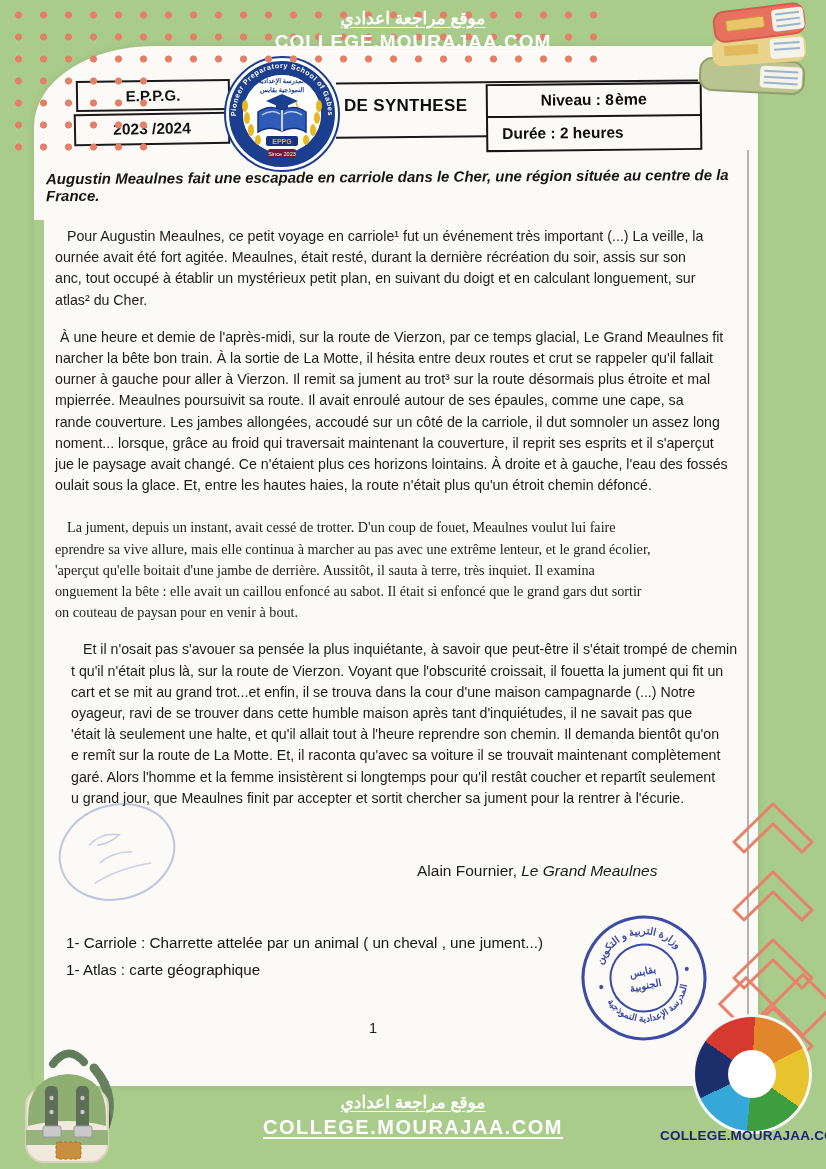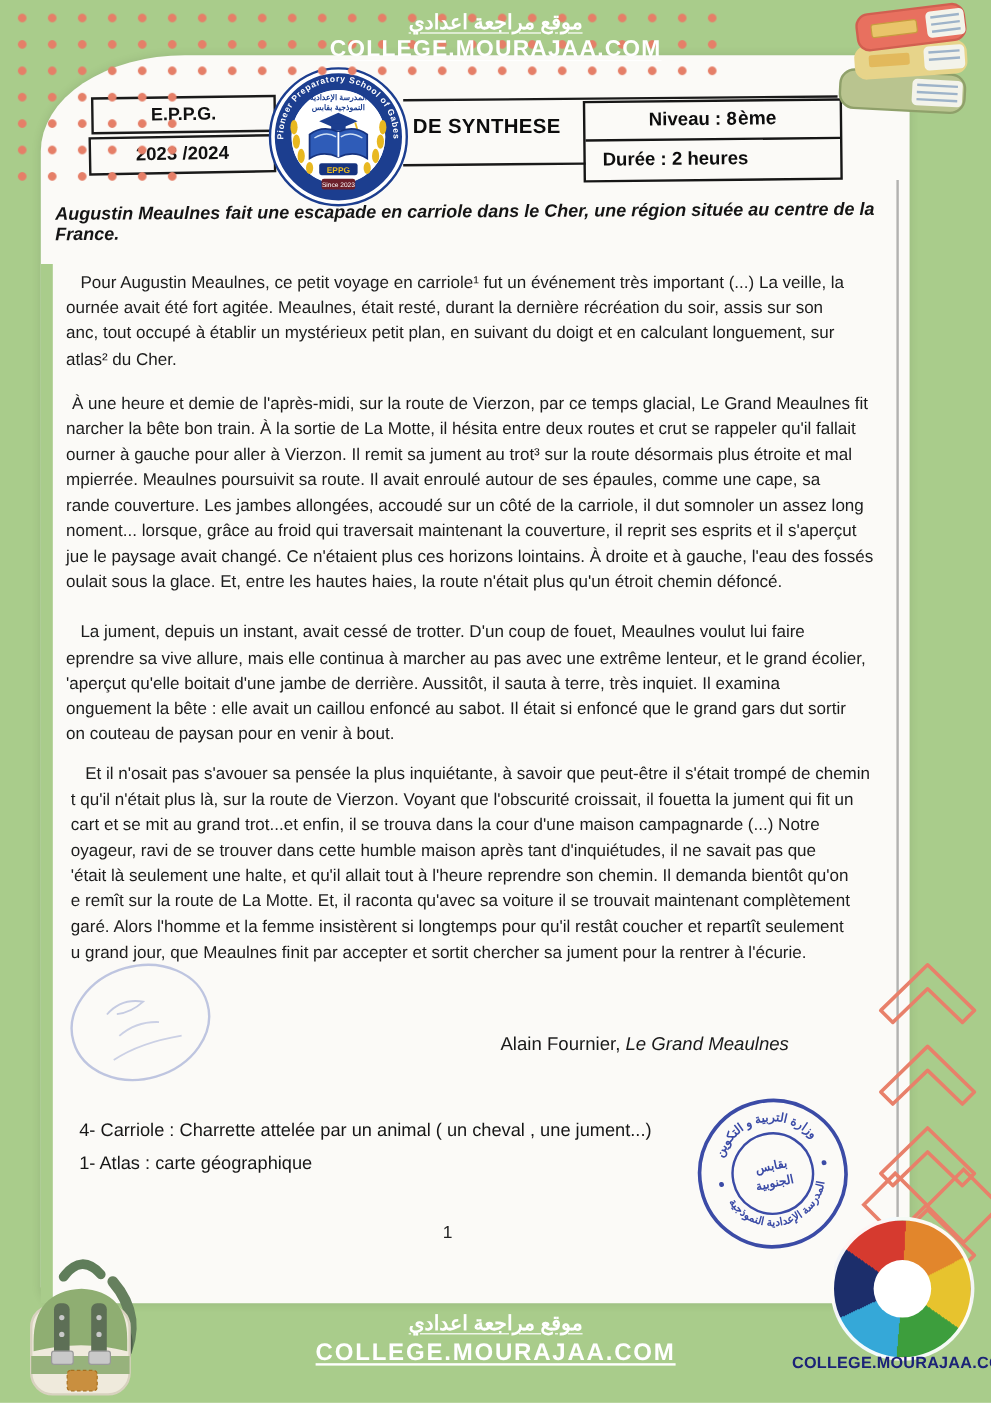--- a/index.html
+++ b/index.html
@@ -56,22 +56,22 @@
   .right-box sup{font-size:16px;margin-left:1px;}
   .school-logo{left:222px;top:54px;width:120px;height:120px;z-index:5;}
 
   
   .intro{left:46px;top:168px;width:716px;font-style:italic;font-weight:600;font-size:15px;color:#151515;
     transform:rotate(-0.35deg);z-index:2;}
   .text-block{left:55px;top:226px;width:714px;color:#1c1c1c;font-size:14.2px;line-height:21.2px;z-index:2;}
   .text-block p{white-space:pre-line;}
   .p1{margin:0 0 16px;text-indent:12px;}
   .p2{margin:0 0 21px;text-indent:5px;}
-  .p3{margin:0 0 12px;text-indent:12px;}
-  .p4{margin:4px;text-indent:12px;}
+  .p3{margin:0 0 12px;text-indent:12px;font-family:Liberation Serif, serif;}
+  .p4{margin:16px;text-indent:12px;}
   .attribution{left:417px;top:862px;width:320px;font-size:15.5px;color:#1a1a1a;z-index:2;}
   .attribution .work{font-style:italic;}
   .footnotes{left:66px;top:930px;width:580px;font-size:15.2px;line-height:26.5px;color:#161616;z-index:2;}
   .page-num{left:358px;top:1020px;width:30px;text-align:center;font-size:14.5px;color:#222;z-index:2;}
 
   
   .faint-stamp{left:52px;top:798px;width:130px;height:108px;transform:rotate(-16deg);opacity:.75;z-index:2;}
   .blue-stamp{left:578px;top:912px;width:132px;height:132px;transform:rotate(-12deg);opacity:.92;z-index:3;}
 
   
@@ -222,21 +222,21 @@
 </div>
 
 <svg class="abs faint-stamp" viewBox="0 0 130 108">
   <ellipse cx="65" cy="54" rx="58" ry="47" fill="none" stroke="rgba(90,110,185,0.5)" stroke-width="2"></ellipse>
   <path d="M40,40 Q55,30 72,38 Q60,44 48,42" fill="none" stroke="rgba(90,110,185,0.45)" stroke-width="1.5"></path>
   <path d="M45,60 Q62,52 80,58" fill="none" stroke="rgba(90,110,185,0.4)" stroke-width="1.5"></path>
   <path d="M35,78 Q60,70 95,74" fill="none" stroke="rgba(90,110,185,0.4)" stroke-width="1.5"></path>
 </svg>
 
 <div class="abs footnotes">
-  <div>4-  Carriole : Charrette attelée par un animal ( un cheval , une jument...)</div>
+  <div>1-  Carriole : Charrette attelée par un animal ( un cheval , une jument...)</div>
   <div>1-  Atlas : carte géographique</div>
 </div>
 
 <svg class="abs blue-stamp" viewBox="0 0 130 130">
   <circle cx="65" cy="65" r="60" fill="none" stroke="#2b3da0" stroke-width="3"></circle>
   <circle cx="65" cy="65" r="33" fill="none" stroke="#2b3da0" stroke-width="2"></circle>
   <defs>
     <path id="stamp-arc-top" d="M22,65 A43,43 0 1 1 108,65" fill="none"></path>
     <path id="stamp-arc-bottom" d="M22,65 A43,43 0 1 0 108,65" fill="none"></path>
   </defs>

